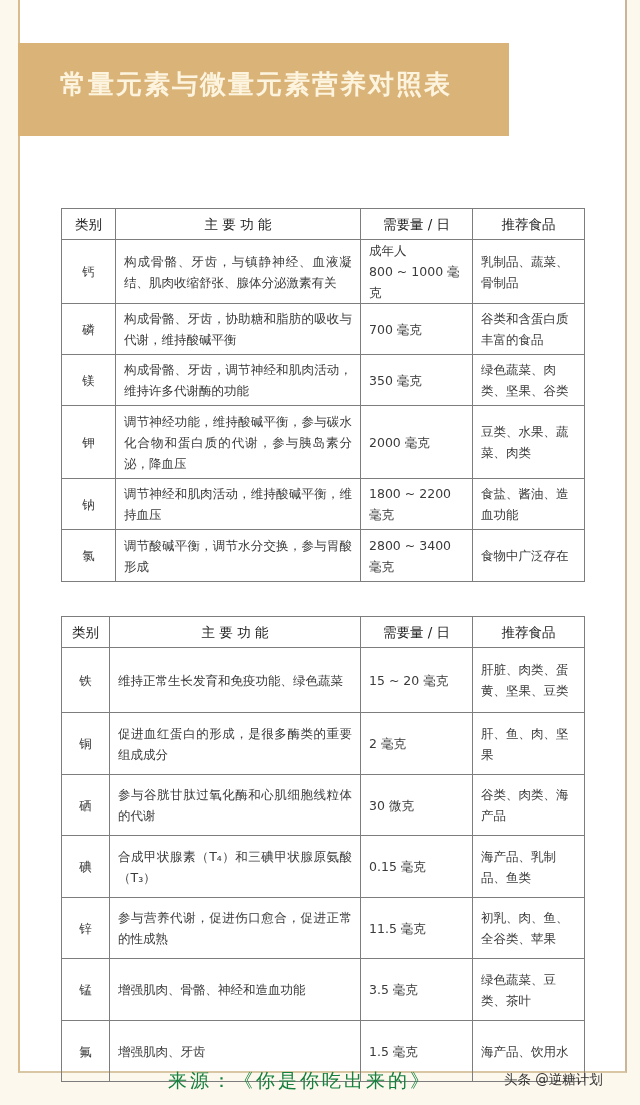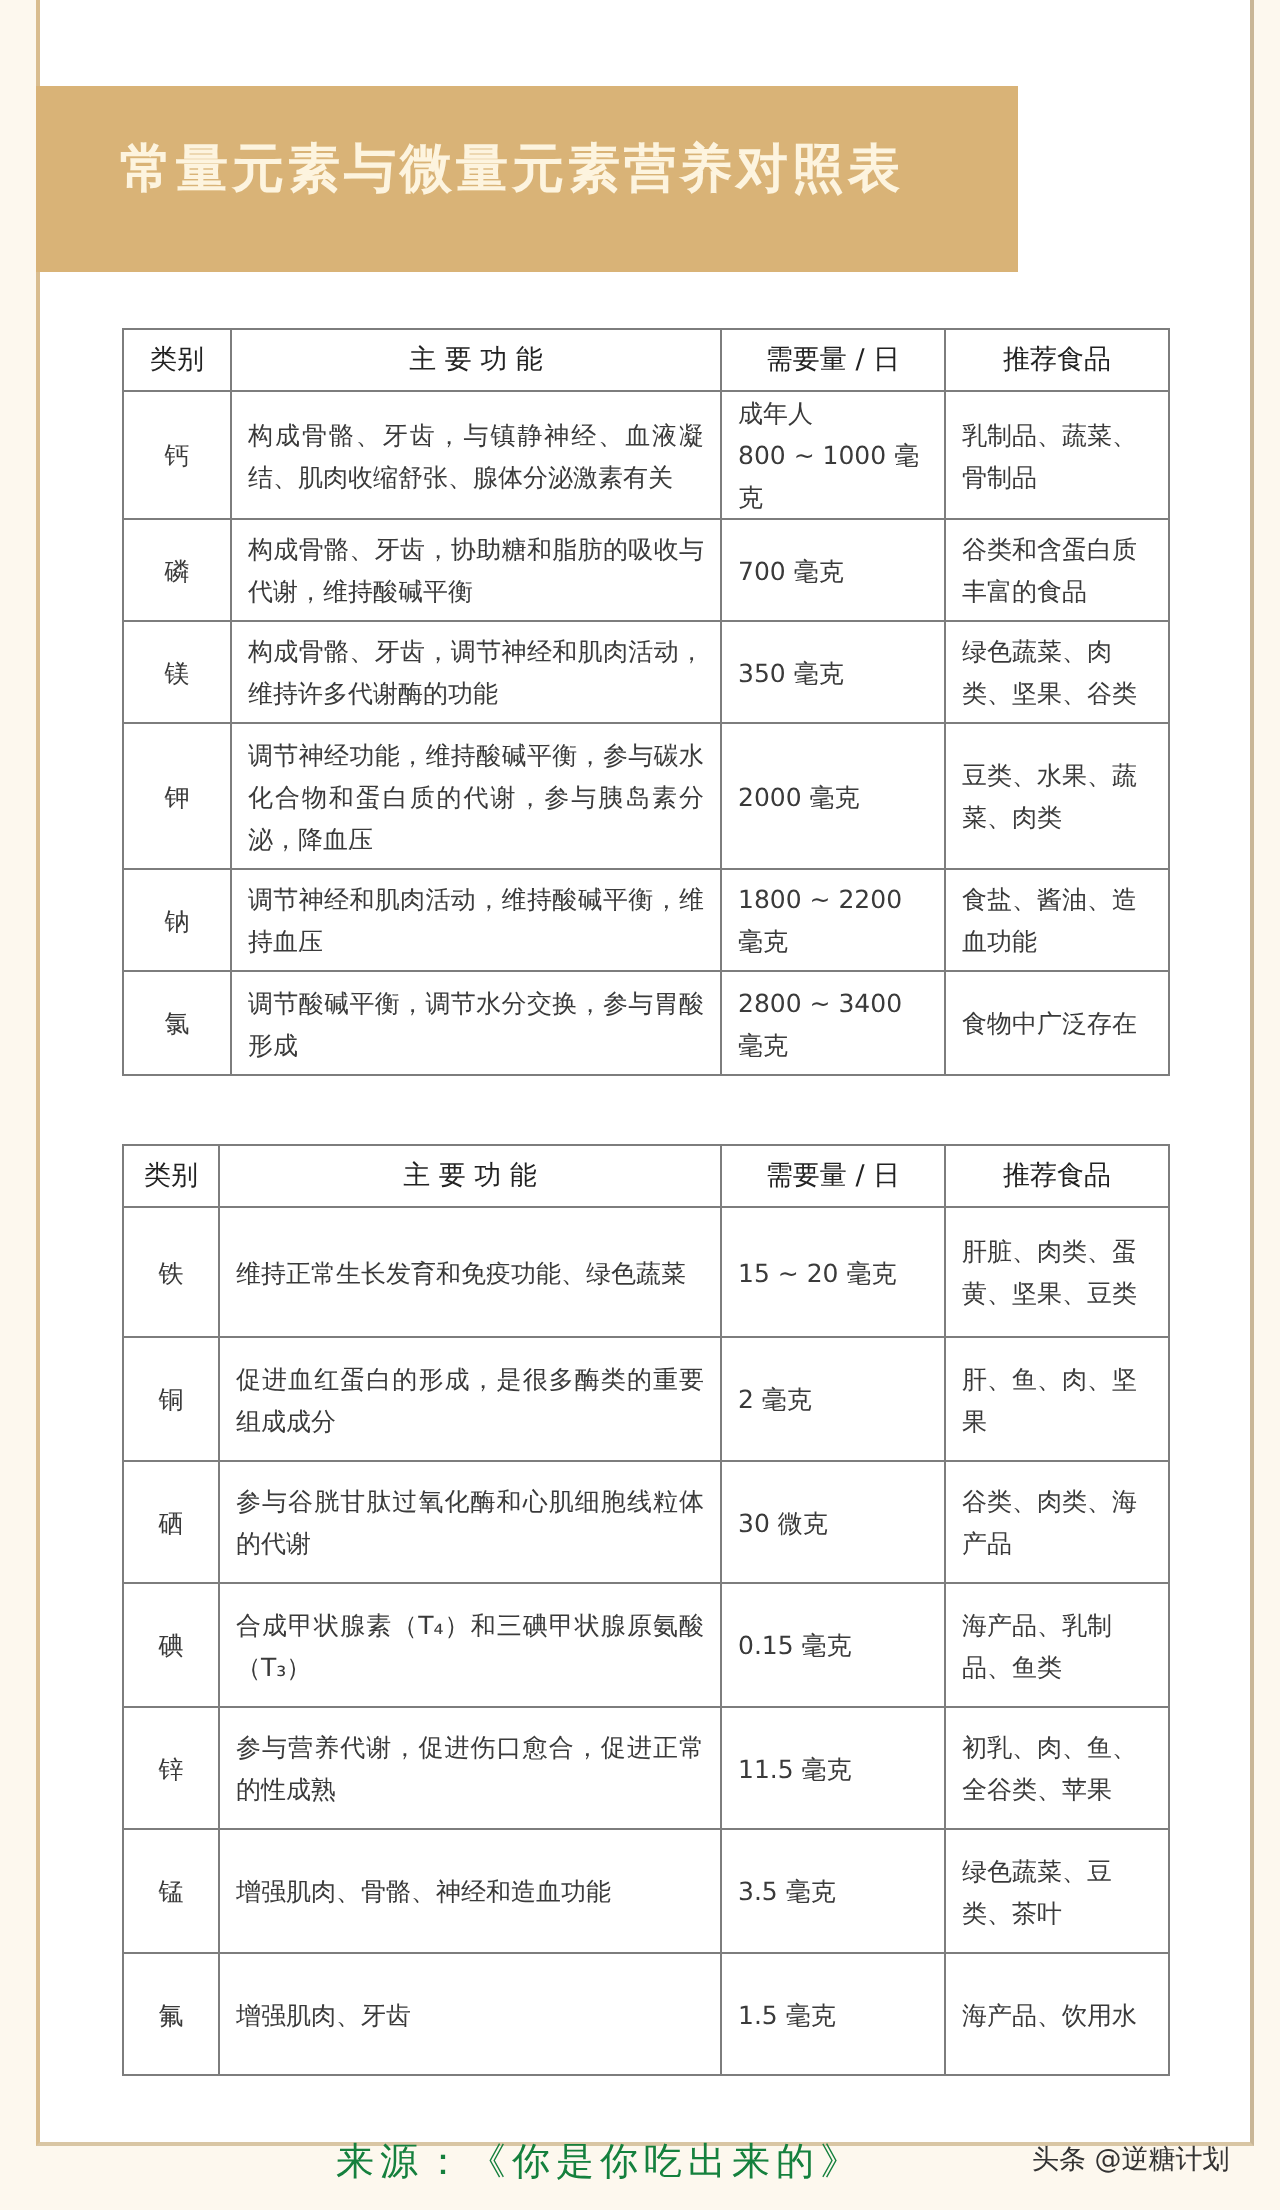--- a/index.html
+++ b/index.html
@@ -20,37 +20,37 @@
     margin-top:24px;
   }
   .banner-title {
     position:absolute; left:42px; top:24px;
     font-size:26px; font-weight:bold; color:#fdf4df; letter-spacing:2px;
     white-space:nowrap;
   }
   table.nt {
     position:absolute; left:61px; width:523px;
     border-collapse:collapse; table-layout:fixed;
-    font-size:12.5px; color:#3a3a3a;
+    font-size:12.5px; color:#3a3a3a;margin-top:44px;
   }
   table.nt td, table.nt th {
     border:1.5px solid #7d7d7d; padding:0 8px; vertical-align:middle;
     line-height:21px;
   }
   table.nt th { font-weight:normal; font-size:13.5px; text-align:center; color:#222; height:30px; }
   table.nt td.el { text-align:center; padding:0; }
   table.nt td.fn { text-align:justify; }
   #t1 { top:164px; }
   #t2 { top:572px; }
   .source {
     position:absolute; left:168px; top:1068px;
     font-size:19px; color:#15803d; letter-spacing:3px; white-space:nowrap;
   }
   .watermark {
-    position:absolute; left:516px; top:1071px;
+    position:absolute; left:504px; top:1071px;
     font-size:13.5px; color:#333; white-space:nowrap;
   }
 </style>
 </head>
 <body>
 
 <div class="frame"></div>
 <div class="banner">
   <div class="banner-title">常量元素与微量元素营养对照表</div>
 </div>

